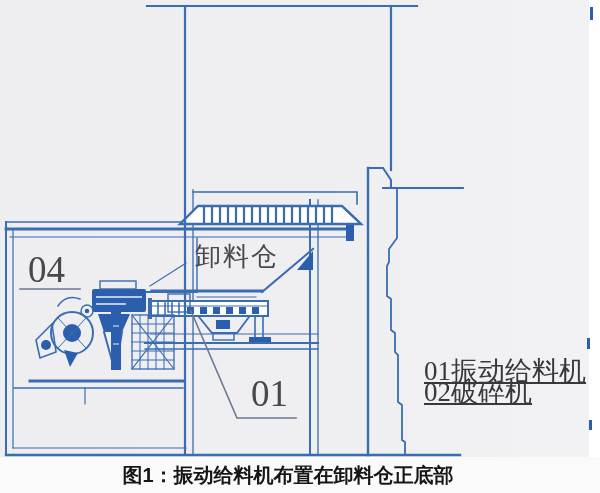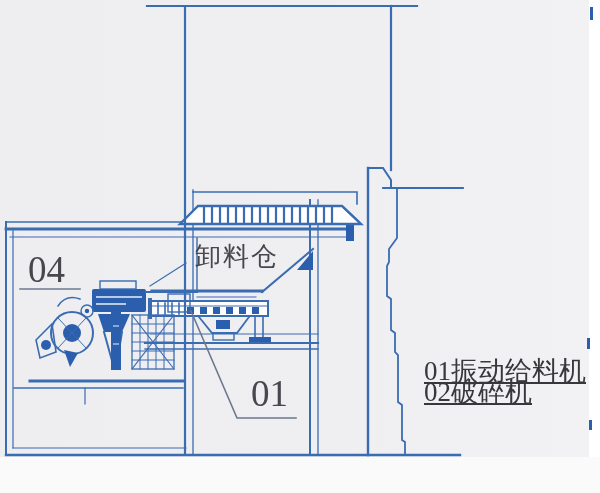--- a/index.html
+++ b/index.html
@@ -141,13 +141,14 @@
       <rect class="fl" x="589" y="420" width="3" height="10"></rect>
     </g>
   </svg>
 
   <div class="lbl bin-label">卸料仓</div>
   <div class="lbl callout callout-02">04</div>
   <div class="lbl callout callout-01">01</div>
   <div class="legend legend-1">01振动给料机</div>
   <div class="legend legend-2">02破碎机</div>
   <div class="caption-strip"></div>
+  <div class="caption">图1：振动给料机布置在卸料仓正底部</div>
 </div>
 
 </body></html>

